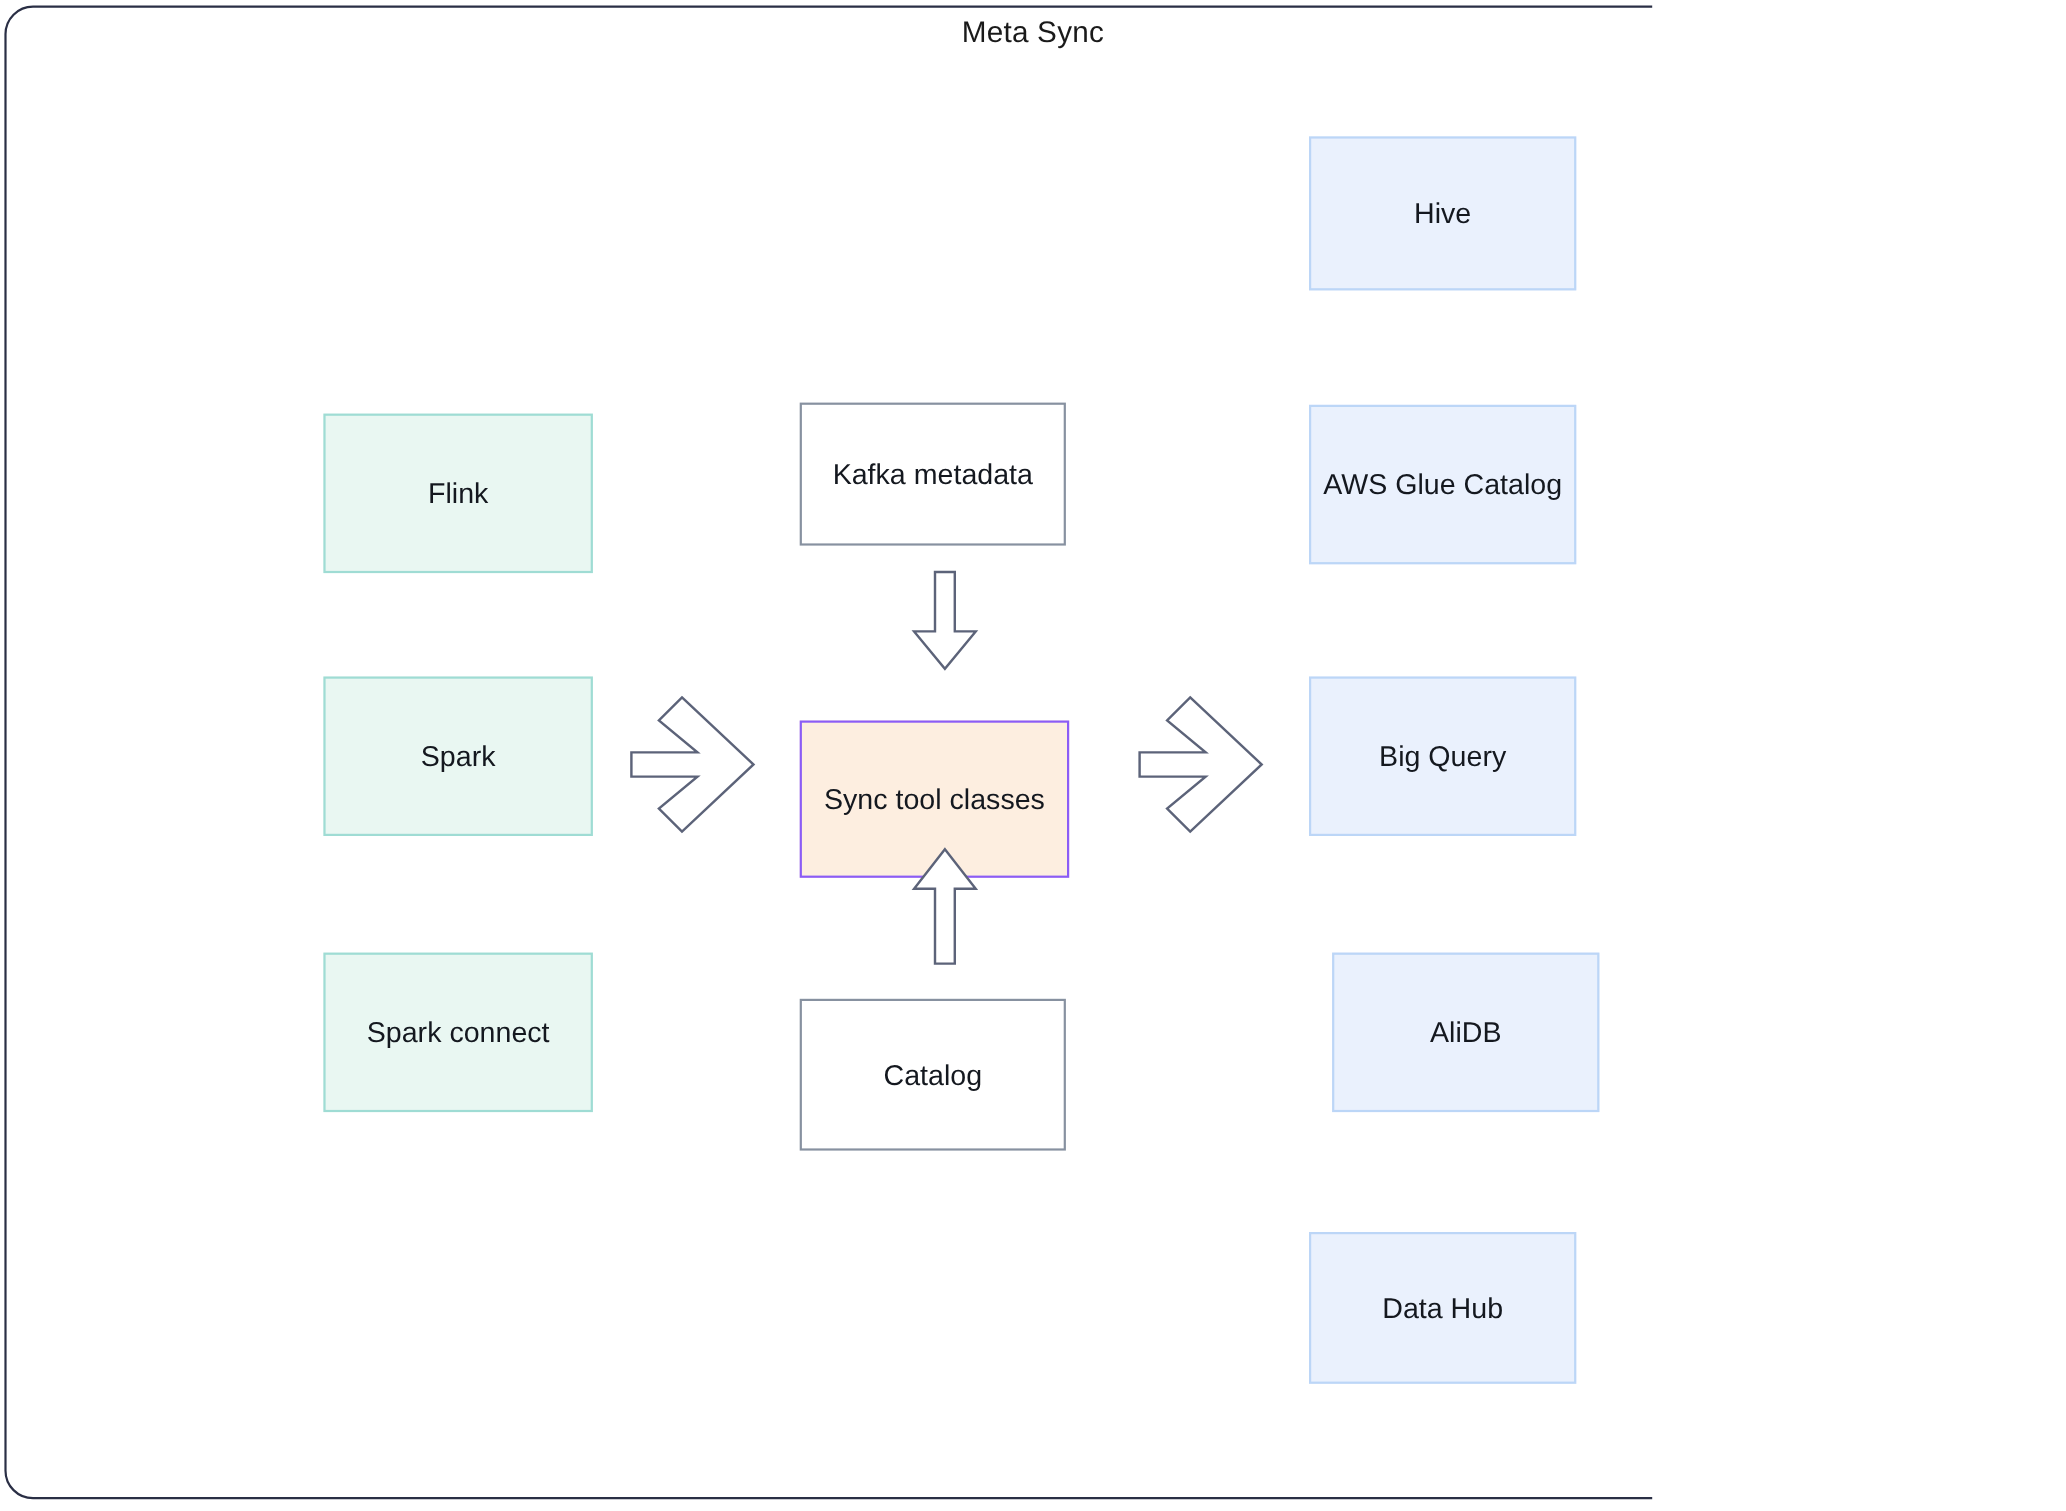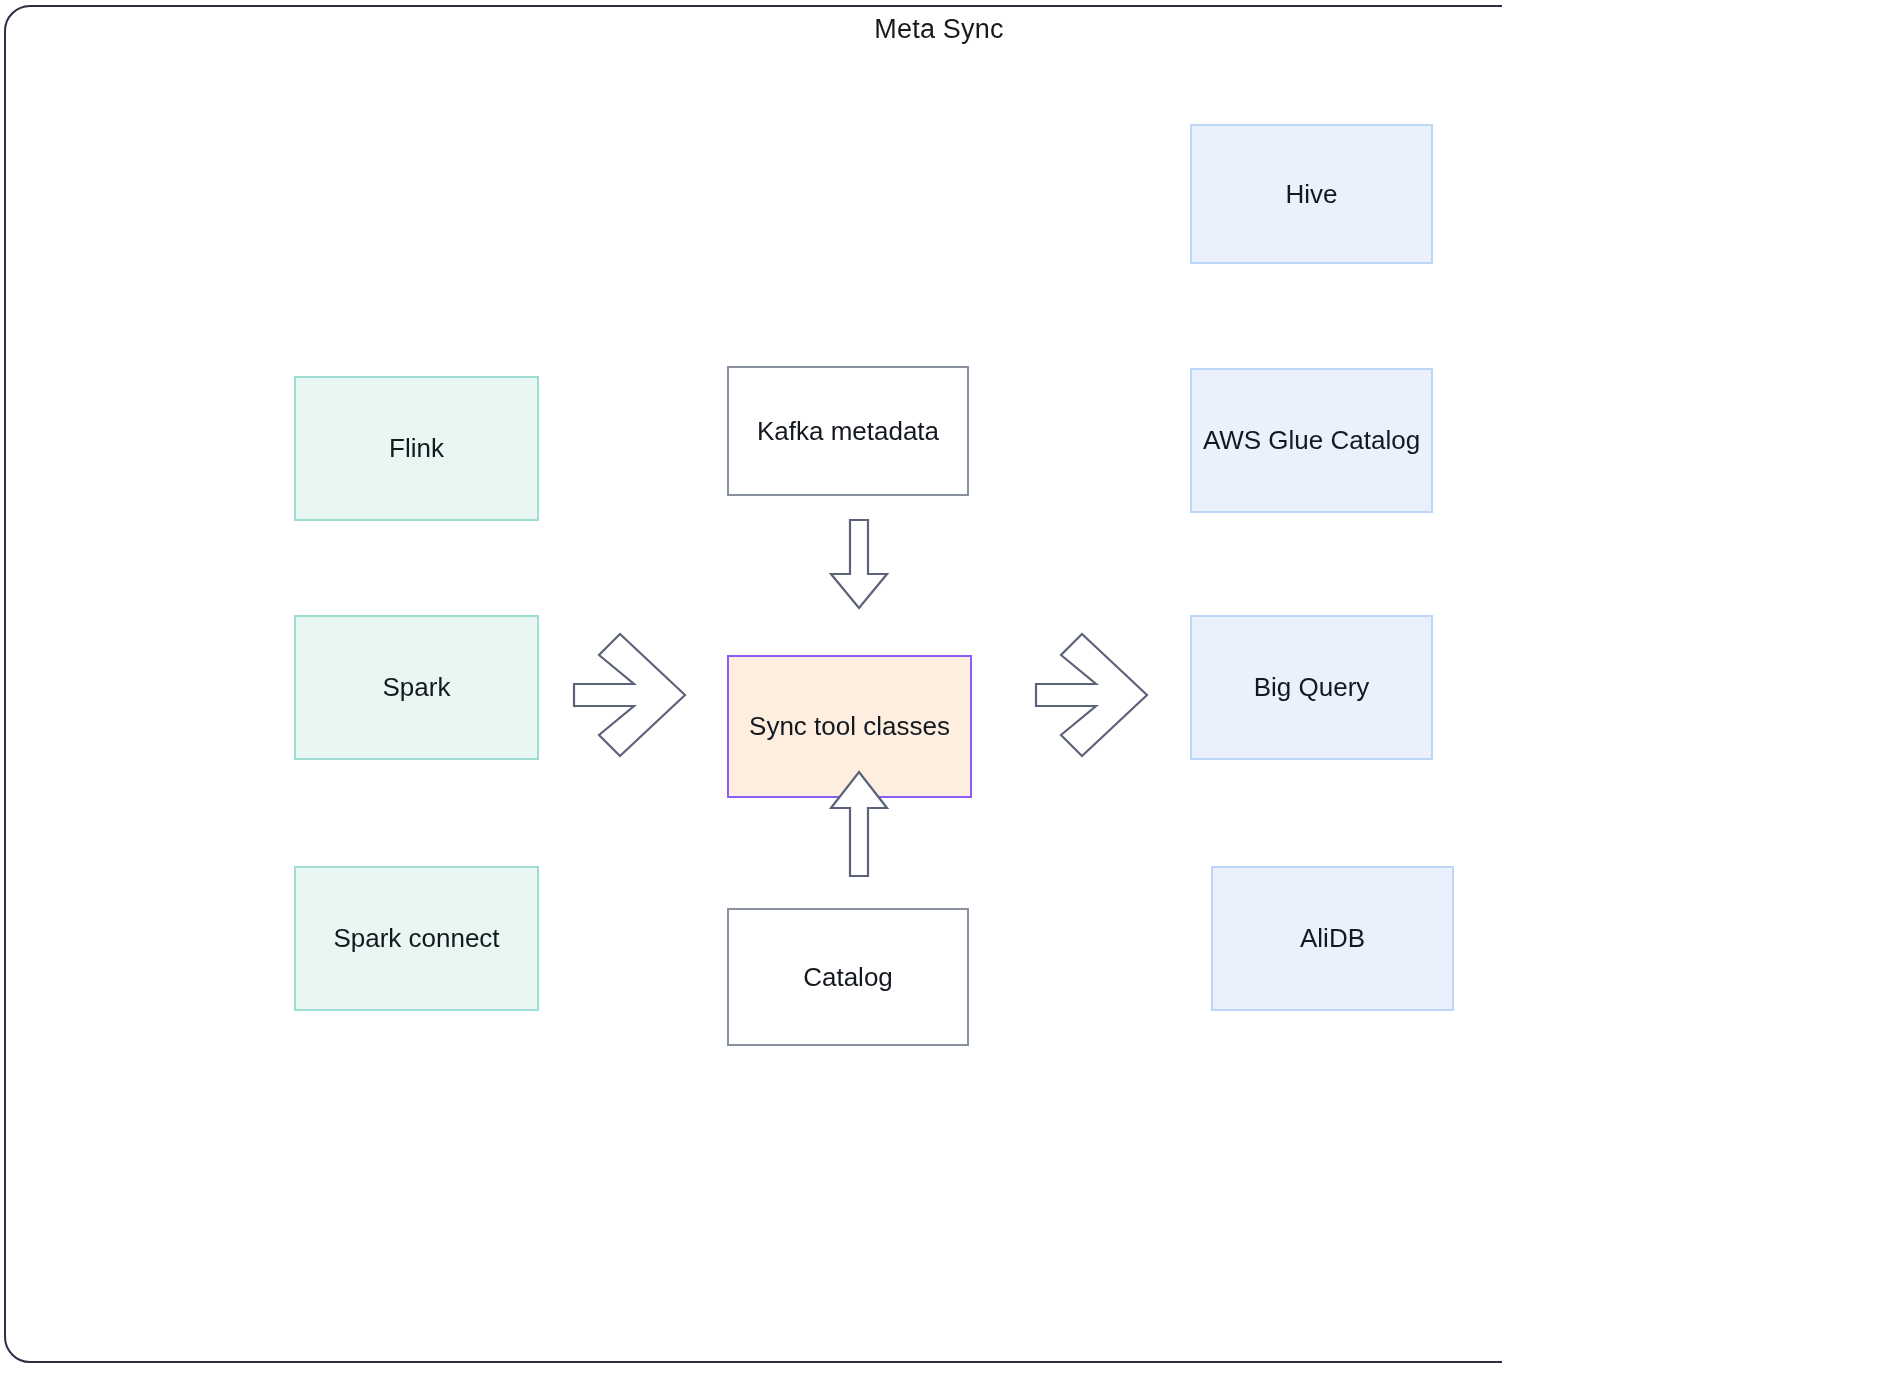--- a/index.html
+++ b/index.html
@@ -120,20 +120,23 @@
   </div>
 
   <div class="node sink" style="left:1190px; top:615px; width:243px; height:145px;">
     <span>Big Query</span>
   </div>
 
   <div class="node sink" style="left:1190px; top:866px; width:243px; height:145px;margin-left:21px;">
     <span>AliDB</span>
   </div>
 
+  <div class="node sink" style="left:1190px; top:1120px; width:243px; height:138px;">
+    <span>Data Hub</span>
+  </div>
 
   <div class="arrow-shape" style="left:572px; top:632px; width:115px; height:126px;">
     <svg width="115" height="126" viewBox="0 0 115 126" aria-hidden="true">
       <polygon points="48,2 113,63 48,124 27,103 62,74 2,74 2,52 62,52 27,23" fill="#ffffff" stroke="#5c6379" stroke-width="2.2" stroke-linejoin="miter"></polygon>
     </svg>
   </div>
 
   <div class="arrow-shape" style="left:1034px; top:632px; width:115px; height:126px;">
     <svg width="115" height="126" viewBox="0 0 115 126" aria-hidden="true">
       <polygon points="48,2 113,63 48,124 27,103 62,74 2,74 2,52 62,52 27,23" fill="#ffffff" stroke="#5c6379" stroke-width="2.2" stroke-linejoin="miter"></polygon>

